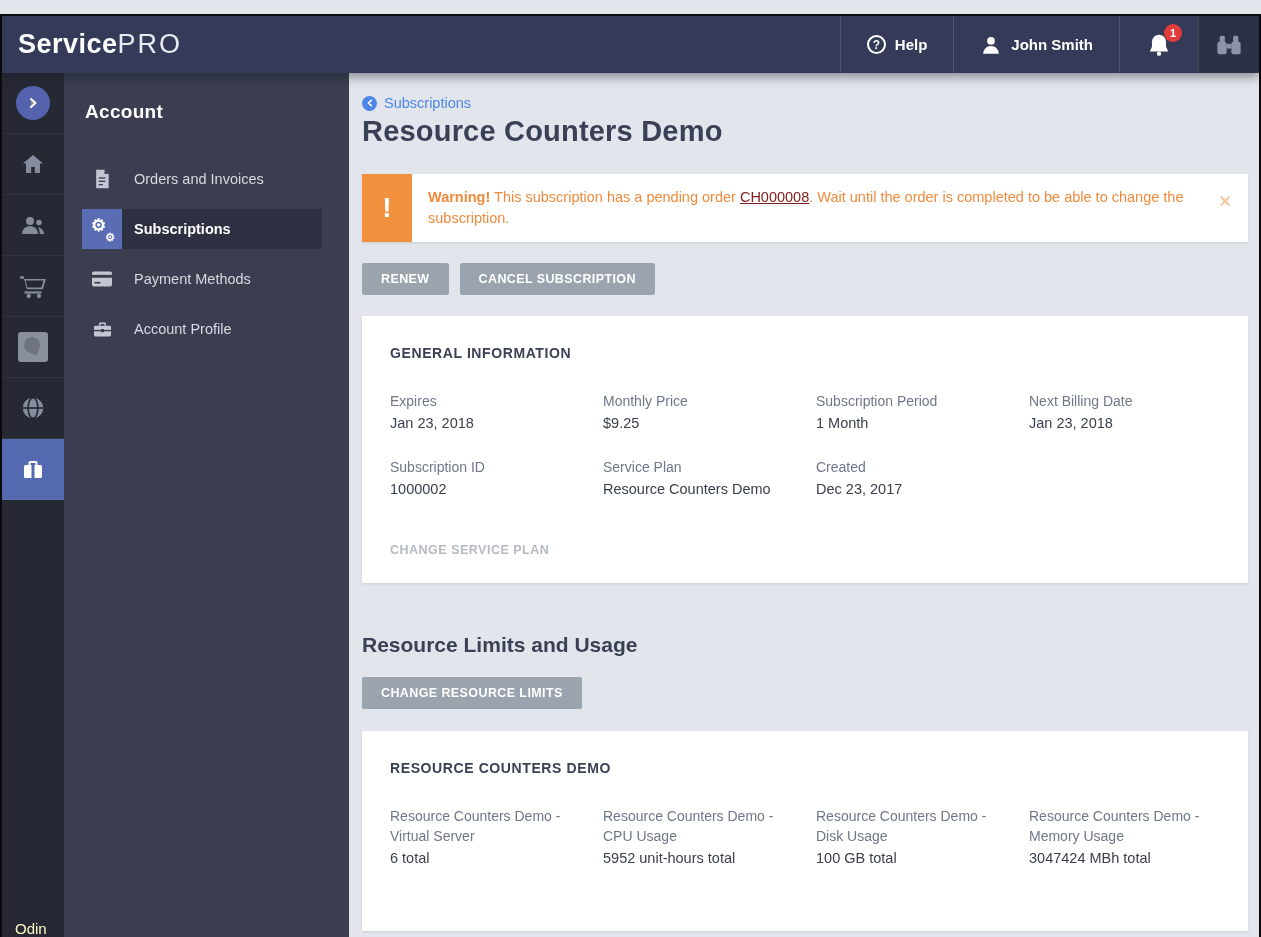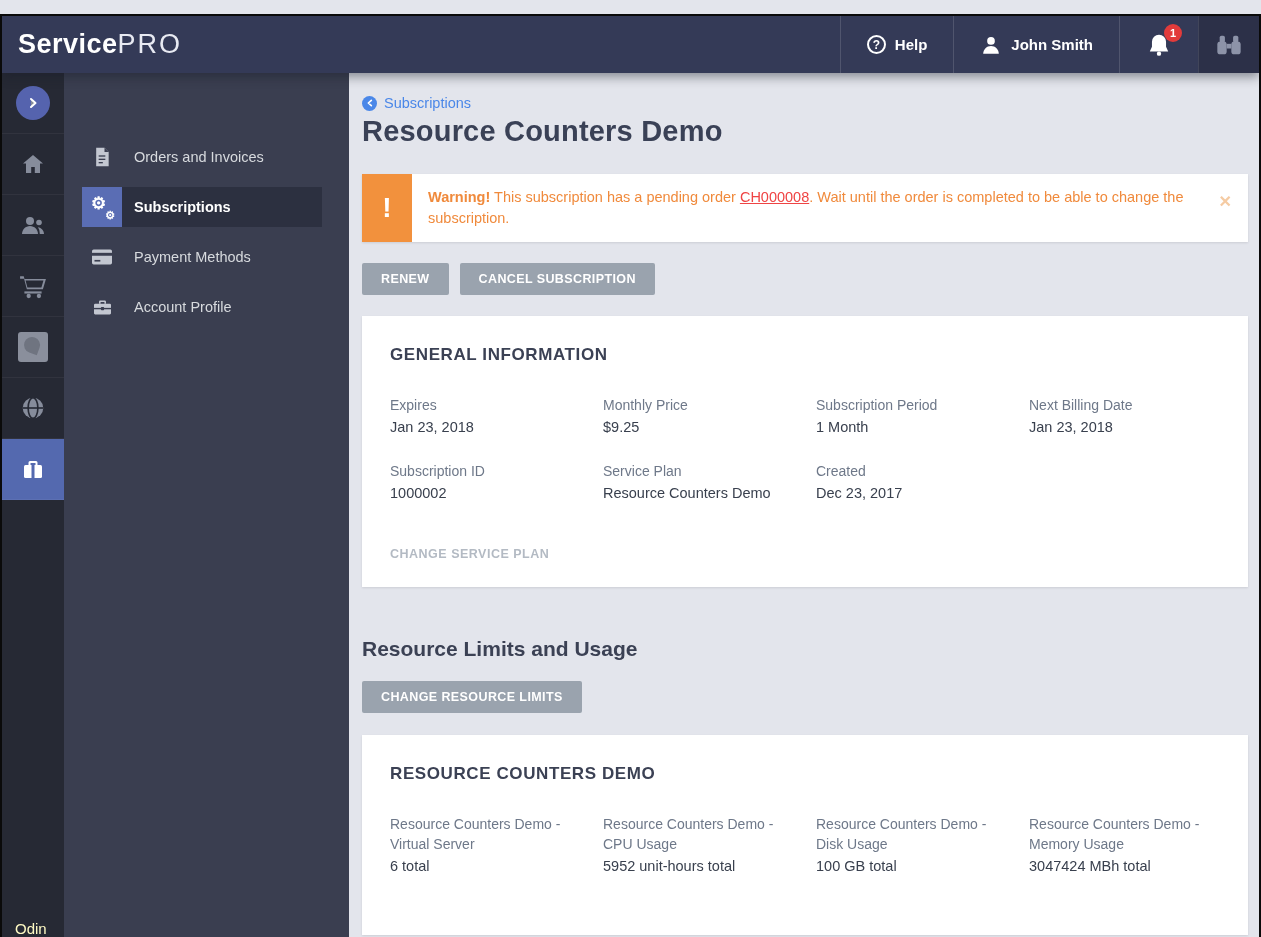--- a/index.html
+++ b/index.html
@@ -64,30 +64,30 @@
   .bc-circle { width:15px; height:15px; border-radius:50%; background:#4a87e8;
                display:flex; align-items:center; justify-content:center; }
   .page-title { margin-top:4px; font-size:29px; font-weight:bold; color:#3a4156; letter-spacing:.2px; }
 
   .warning { margin-top:26px; background:#fff; display:flex; position:relative;
              box-shadow:0 1px 2px rgba(40,45,60,.12); }
   .warn-block { width:50px; background:#f2913d; flex-shrink:0; display:flex; align-items:center;
                 justify-content:center; color:#fff; font-size:28px; font-weight:bold; }
   .warn-text { padding:13px 52px 13px 16px; font-size:14.5px; color:#f08a3c; line-height:21px; }
   .warn-text b { font-weight:bold; }
-  .warn-link { color:#ef4444; text-decoration:underline; cursor:pointer; }
+  .warn-link { color:#7f1d1d; text-decoration:underline; cursor:pointer; }
   .warn-close { position:absolute; right:16px; top:20px; color:#f5cba3; font-size:16px;
                 font-weight:bold; cursor:pointer; line-height:1; }
 
   .btnrow { margin-top:21px; display:flex; gap:11px; }
   .btn { background:#9aa3ae; color:#fff; font-size:12.5px; font-weight:bold; letter-spacing:.4px;
          padding:9px 19px; border:none; border-radius:2px; cursor:pointer; font-family:inherit; }
 
   .card { background:#fff; margin-top:21px; box-shadow:0 1px 2px rgba(40,45,60,.12); padding:29px 28px 26px; }
-  .card-heading { font-size:17px; font-weight:bold; color:#3b4154; letter-spacing:.6px; }
+  .card-heading { font-size:14px; font-weight:bold; color:#3b4154; letter-spacing:.6px; }
   .fgrid { display:grid; grid-template-columns:repeat(4, 1fr); column-gap:22px; row-gap:24px; margin-top:30px; }
   .fld .lab { font-size:14px; color:#6e7889; line-height:20px; max-width:205px; }
   .fld .val { font-size:14.5px; color:#39404e; line-height:20px; margin-top:2px;
               display:flex; align-items:center; gap:6px; }
   .radio-ic { width:14px; height:14px; border:2px solid #6e7889; border-radius:50%; flex-shrink:0;
               display:flex; align-items:center; justify-content:center; }
   .radio-ic::after { content:""; width:6px; height:6px; background:#6e7889; border-radius:50%; }
   .change-plan { margin-top:44px; color:#b3bac3; font-size:12.5px; font-weight:bold;
                  letter-spacing:.5px; cursor:pointer; width:max-content; }
 
@@ -180,20 +180,21 @@
       <svg width="26" height="24" viewBox="0 0 24 24">
         <path d="M9 4h6a1.5 1.5 0 0 1 1.5 1.5V8h-2V6h-5v2h-2V5.5A1.5 1.5 0 0 1 9 4z"></path>
         <rect x="3" y="8" width="18" height="13" rx="1.5"></rect>
         <rect x="10.5" y="7.5" width="3" height="14" fill="#5469af"></rect>
       </svg>
     </div>
     <div class="odin">Odin</div>
   </div>
 
   <div class="navbar">
+    <div class="nav-title">Account</div>
     <div class="nav-list">
 
       <div class="nitem">
         <span class="nicon">
           <svg width="18" height="20" viewBox="0 0 20 24">
             <path d="M3 1h10l5 5v17H3z"></path>
             <path d="M13 1l5 5h-5z" fill="#3a3e50"></path>
             <rect x="6" y="10" width="8" height="1.6" fill="#3a3e50"></rect>
             <rect x="6" y="14" width="8" height="1.6" fill="#3a3e50"></rect>
             <rect x="6" y="18" width="5" height="1.6" fill="#3a3e50"></rect>

